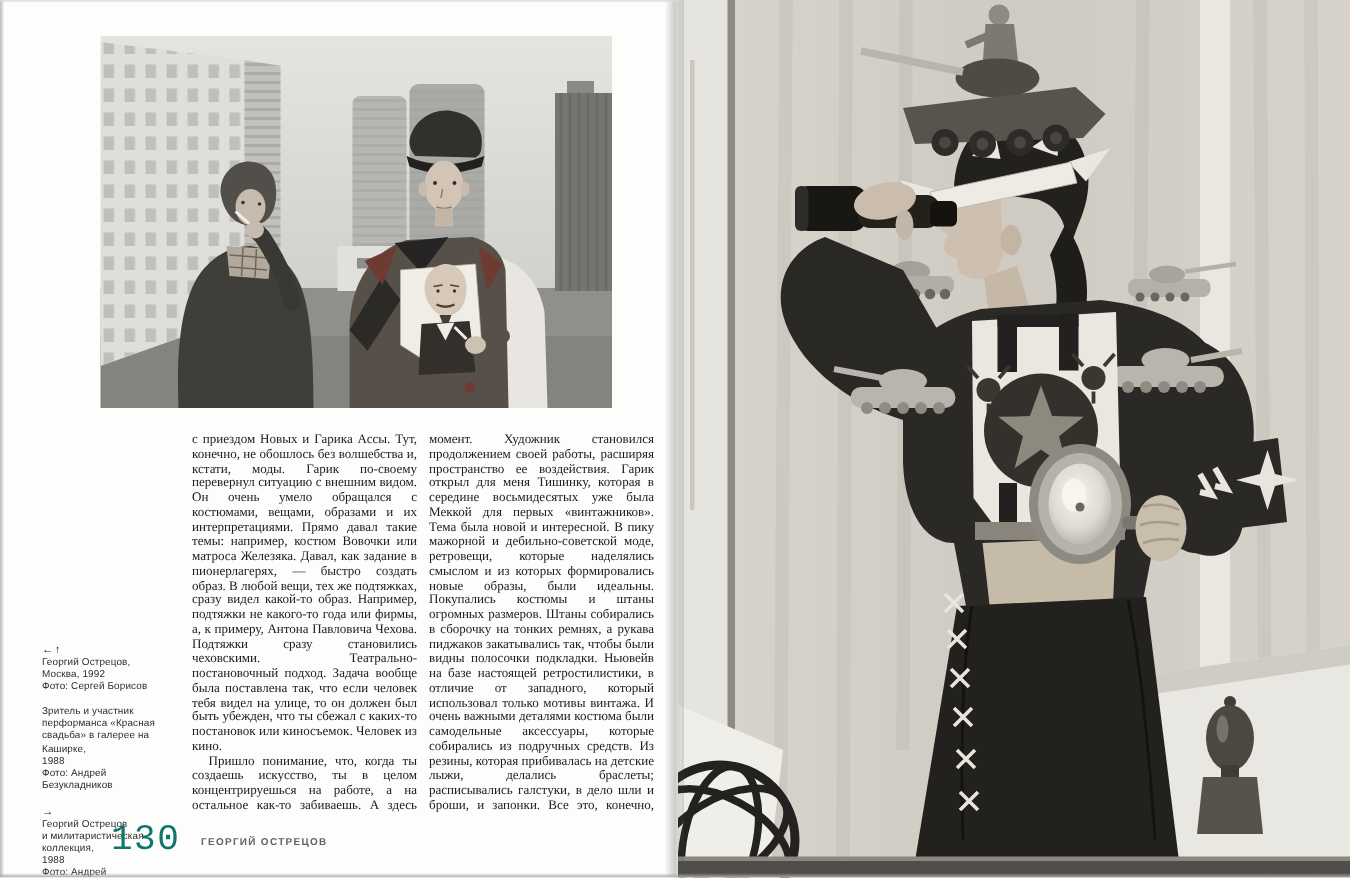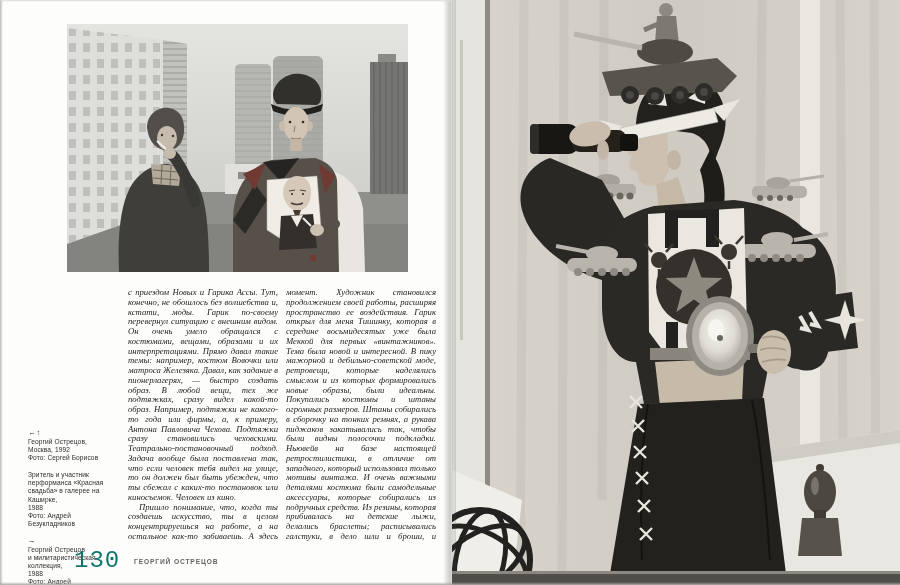--- a/index.html
+++ b/index.html
@@ -18,21 +18,21 @@
   .page-right{position:absolute;left:452px;top:0;width:448px;height:585px;background:#d5d1c9;}
   .photo-left{position:absolute;left:67px;top:24px;width:341px;height:248px;}
   .photo-left svg,.page-right svg{display:block;width:100%;height:100%;}
   .captions{position:absolute;left:28px;top:429px;width:92px;}
   .cap{margin:0 0 9px 0;}
   .cap-marker{font-size:7.5px;line-height:7px;color:#1f1f1f;margin-bottom:2px;letter-spacing:1px;}
   .cap-marker:empty{display:none;}
   .cap-text{white-space:pre-line;font-size:6.6px;line-height:8.1px;color:#2c2c2c;letter-spacing:0.1px;}
   .col{position:absolute;top:288px;height:254px;overflow:hidden;text-align:justify;
        font-family:"Liberation Serif",serif;font-size:8.7px;line-height:9.75px;color:#1b1b1b;
-       hyphens:auto;font-style:italic;-webkit-hyphens:auto;}
+       hyphens:auto;-webkit-hyphens:auto;}
   .col1{left:128px;width:150px;}
   .col2{left:286px;width:150px;}
   .col p{margin:0;}
   .col p.indent{text-indent:11px;}
   .pagenum{position:absolute;left:74px;top:547px;font-size:24px;font-weight:400;
     color:#0f766e;letter-spacing:1px;font-family:Liberation Mono, monospace;}
   .runtitle{position:absolute;left:134px;top:558px;font-size:6.6px;font-weight:700;
     color:#636363;letter-spacing:0.9px;font-family:"Liberation Sans",sans-serif;}
 </style>
 </head>

